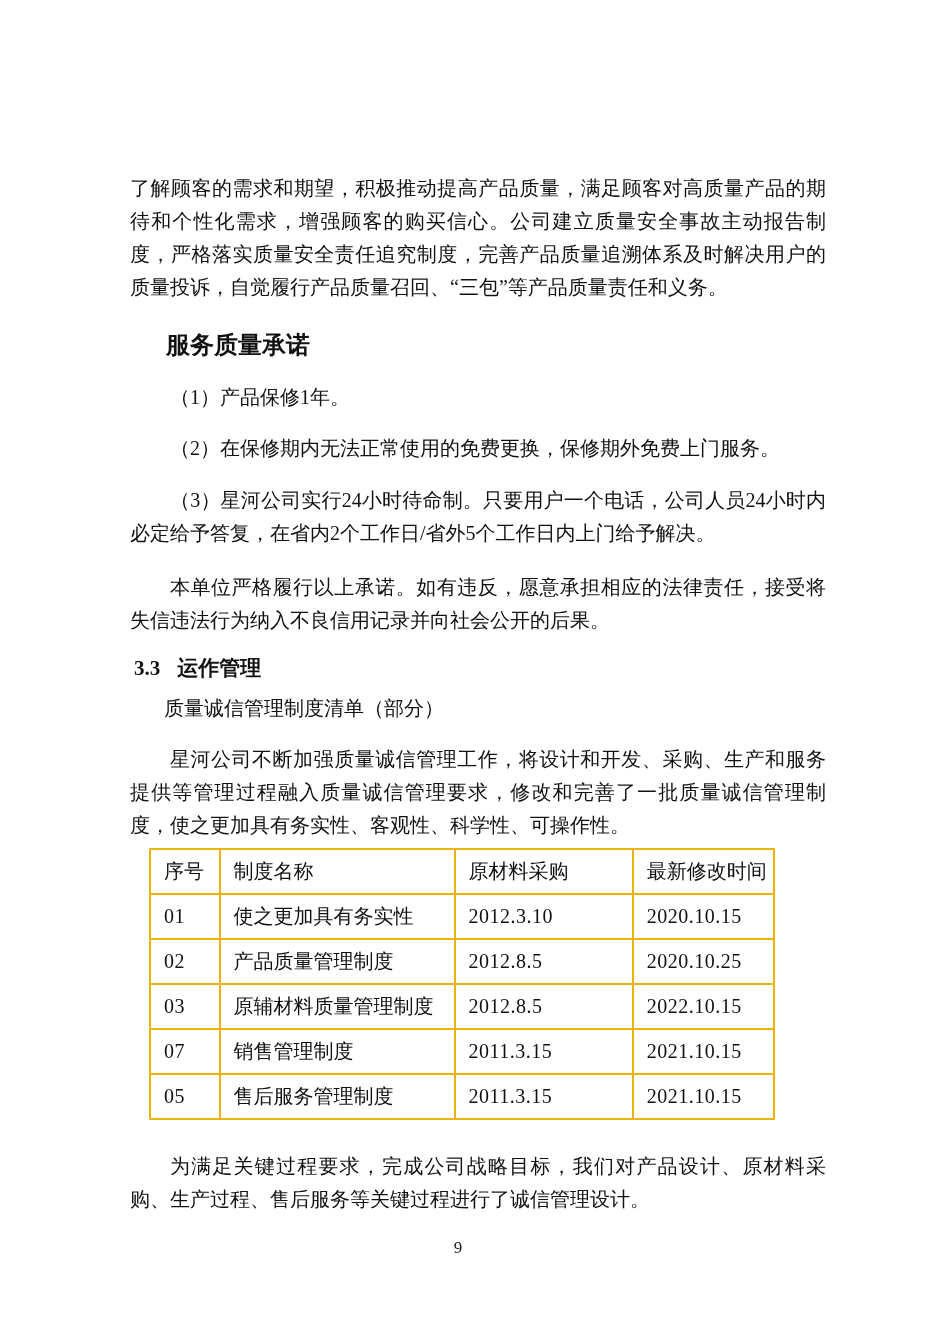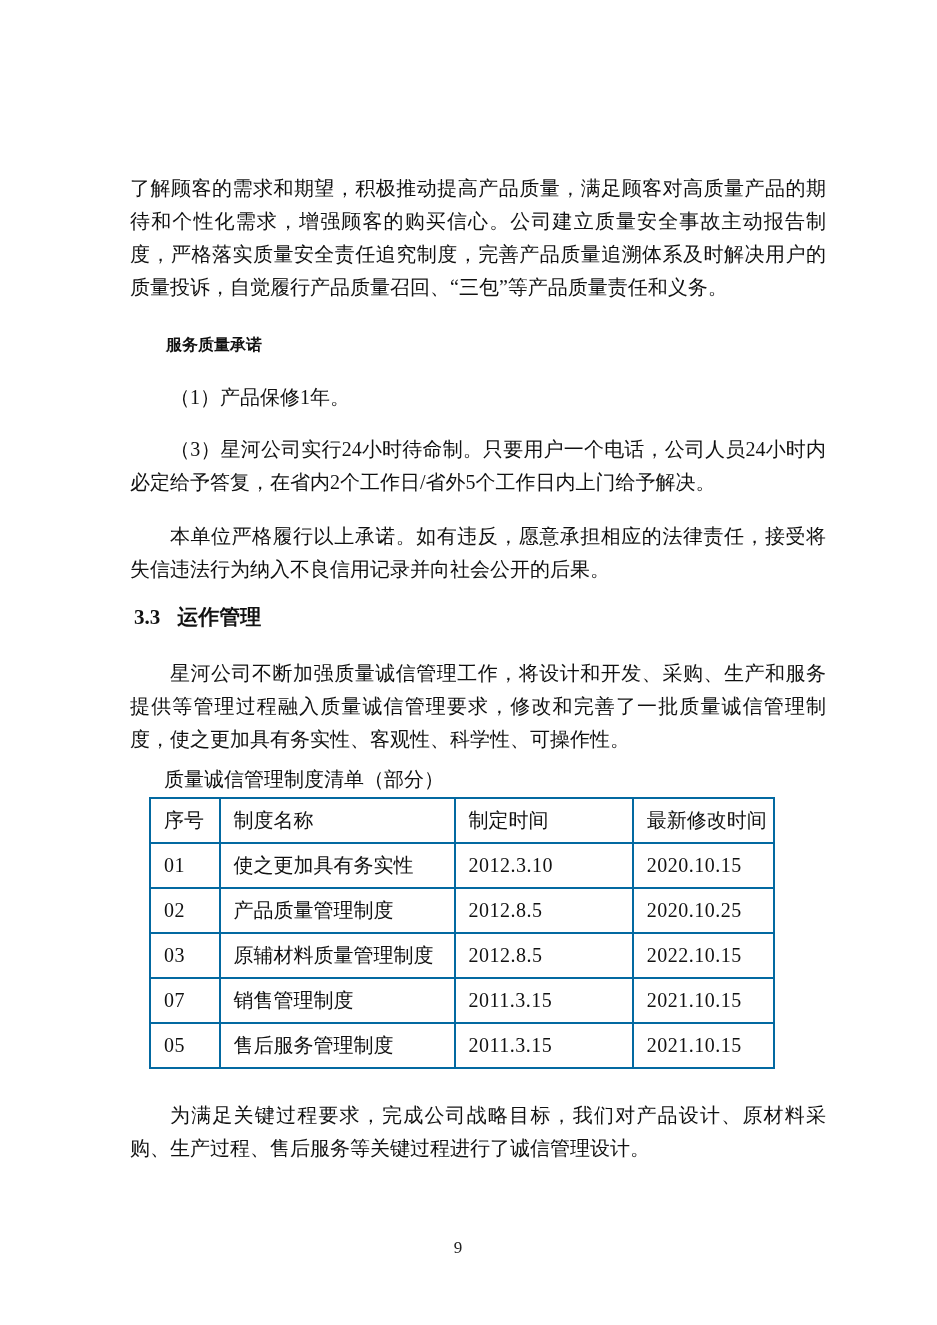--- a/index.html
+++ b/index.html
@@ -24,21 +24,21 @@
   }
   .para {
     font-size: 20px;
     line-height: 33px;
     text-align: justify;
   }
   .indent { text-indent: 40px; }
   .heading-sub {
     font-family: "Liberation Sans", "DejaVu Sans", sans-serif;
     font-weight: bold;
-    font-size: 16px;
+    font-size: 24px;
     line-height: 33px;
     margin-top: 16px;
     text-indent: 36px;
   }
   .item-1 { margin-top: 12px; }
   .item-2 { margin-top: 10px; }
   .item-3 { margin-top: 11px; }
   .promise { margin-top: 13px; }
   .heading-section {
     font-size: 21px;
@@ -59,21 +59,21 @@
     line-height: 24px;
     text-indent: 34px;
   }
   table.doc-table {
     border-collapse: collapse;
     table-layout: fixed;
     width: 626px;
     margin: 2px 0 0 23px;
   }
   .doc-table th, .doc-table td {
-    border: 2px solid #0369a1;
+    border: 2px solid #eab308;
     height: 45px;
     font-size: 20px;
     font-weight: normal;
     text-align: left;
     vertical-align: middle;
     padding-left: 13px;
     overflow: hidden;
     white-space: nowrap;
   }
   .doc-table .col-seq   { width: 66px; }
@@ -96,36 +96,37 @@
 <body>
 
 <div class="page">
   <div class="content">
 
     <p class="para">了解顾客的需求和期望，积极推动提高产品质量，满足顾客对高质量产品的期待和个性化需求，增强顾客的购买信心。公司建立质量安全事故主动报告制度，严格落实质量安全责任追究制度，完善产品质量追溯体系及时解决用户的质量投诉，自觉履行产品质量召回、“三包”等产品质量责任和义务。</p>
 
     <p class="heading-sub">服务质量承诺</p>
 
     <p class="para indent item-1">（1）产品保修1年。</p>
+    <p class="para indent item-2">（2）在保修期内无法正常使用的免费更换，保修期外免费上门服务。</p>
     <p class="para indent item-3">（3）星河公司实行24小时待命制。只要用户一个电话，公司人员24小时内必定给予答复，在省内2个工作日/省外5个工作日内上门给予解决。</p>
 
     <p class="para indent promise">本单位严格履行以上承诺。如有违反，愿意承担相应的法律责任，接受将失信违法行为纳入不良信用记录并向社会公开的后果。</p>
 
     <p class="heading-section"><span class="sec-num">3.3</span><span class="sec-title">运作管理</span></p>
 
+    <p class="para table-title">质量诚信管理制度清单（部分）</p>
+
     <p class="para indent operation">星河公司不断加强质量诚信管理工作，将设计和开发、采购、生产和服务提供等管理过程融入质量诚信管理要求，修改和完善了一批质量诚信管理制度，使之更加具有务实性、客观性、科学性、可操作性。</p>
-
-    <p class="para table-title">质量诚信管理制度清单（部分）</p>
 
     <table class="doc-table">
       <thead>
         <tr>
           <th class="col-seq">序号</th>
           <th class="col-name">制度名称</th>
-          <th class="col-made">制定时间</th>
+          <th class="col-made">原材料采购</th>
           <th class="col-mod">最新修改时间</th>
         </tr>
       </thead>
       <tbody>
         <tr>
           <td class="num">01</td>
           <td>使之更加具有务实性</td>
           <td class="num">2012.3.10</td>
           <td class="num">2020.10.15</td>
         </tr>

